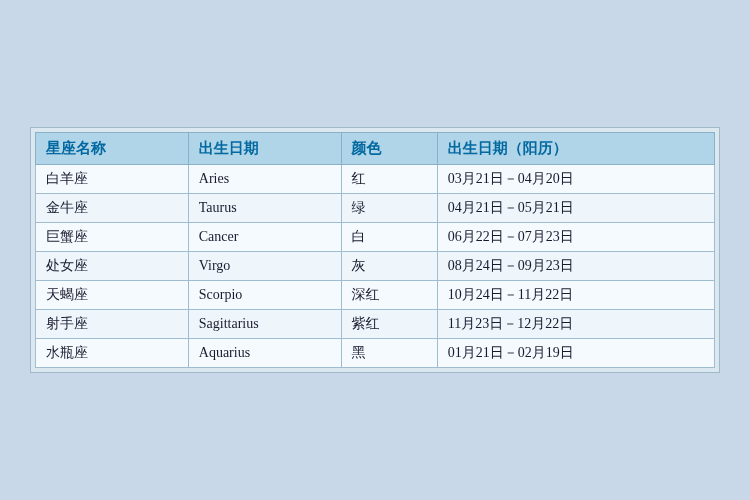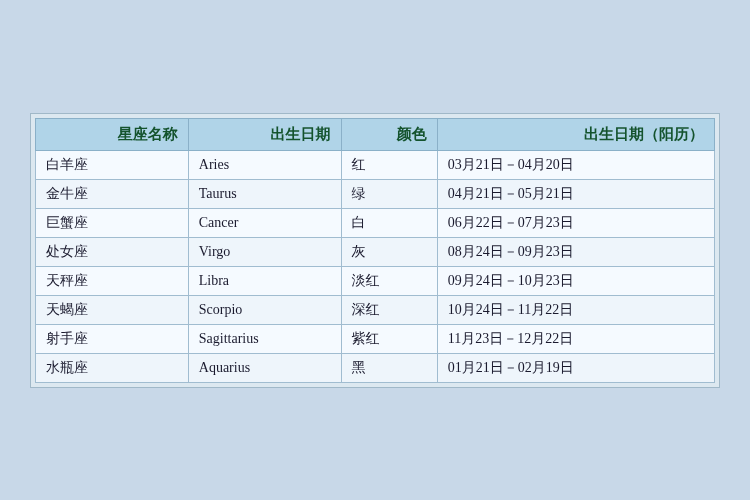--- a/index.html
+++ b/index.html
@@ -23,24 +23,24 @@
     }
     table {
       border-collapse: collapse;
       width: 680px;
       background-color: #f0f8ff;
     }
     th {
       background-color: #b0d4e8;
       border: 1px solid #8ab0c8;
       padding: 6px 10px;
-      text-align: right;
+      text-align: left;
       font-size: 15px;
       font-weight: bold;
-      color: #14532d;
+      color: #0369a1;
     }
     td {
       border: 1px solid #a0bcd0;
       padding: 5px 10px;
       text-align: left;
       font-size: 14px;
       color: #1a1a2e;
       background-color: #f5faff;
     }
     tr:nth-child(even) td {
@@ -79,26 +79,20 @@
           <td>白</td>
           <td>06月22日－07月23日</td>
         </tr>
         <tr>
           <td>处女座</td>
           <td>Virgo</td>
           <td>灰</td>
           <td>08月24日－09月23日</td>
         </tr>
         <tr>
-          <td>天秤座</td>
-          <td>Libra</td>
-          <td>淡红</td>
-          <td>09月24日－10月23日</td>
-        </tr>
-        <tr>
           <td>天蝎座</td>
           <td>Scorpio</td>
           <td>深红</td>
           <td>10月24日－11月22日</td>
         </tr>
         <tr>
           <td>射手座</td>
           <td>Sagittarius</td>
           <td>紫红</td>
           <td>11月23日－12月22日</td>

